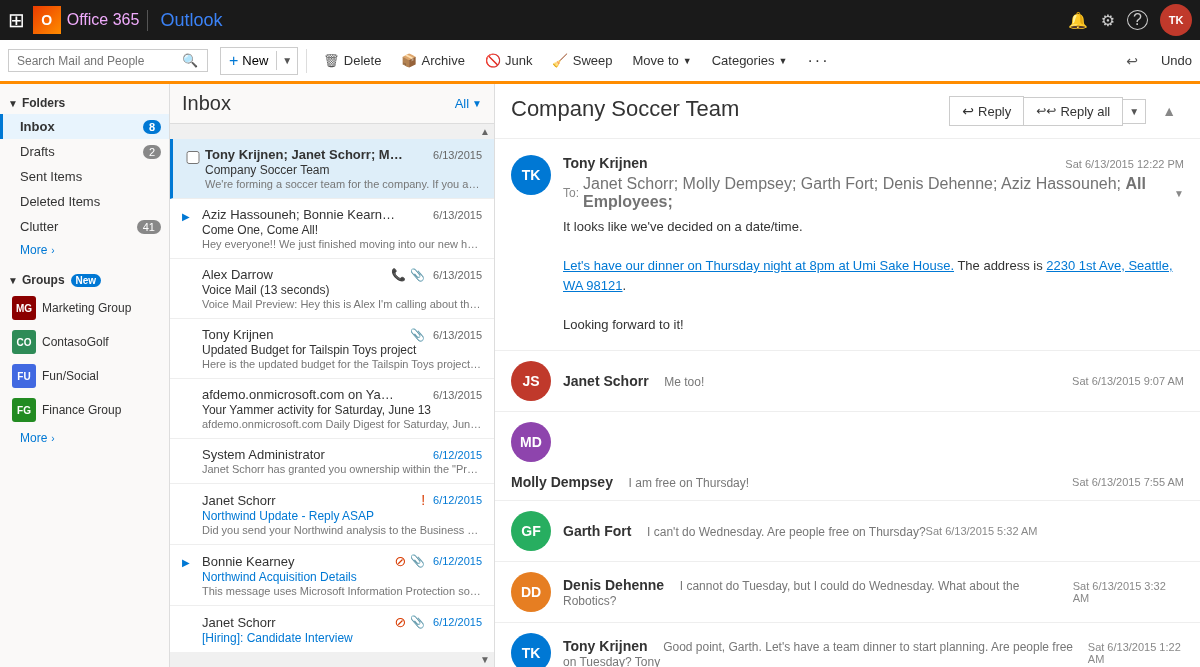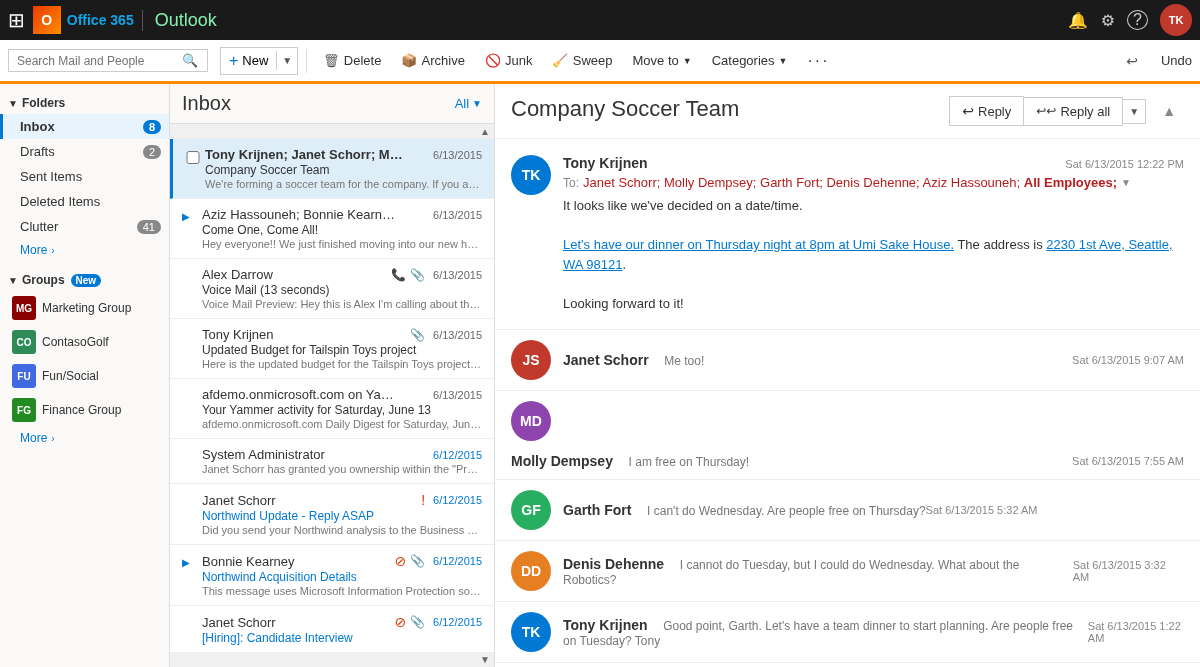--- a/index.html
+++ b/index.html
@@ -79,23 +79,23 @@
   </style>
 </head>
 <body>
 
 <div id="top-bar">
   <span style="color:#fff;font-size:20px;cursor:pointer;">⊞</span>
   <div id="office-logo-area" style="display:flex;align-items:center;gap:6px;">
     <div style="width:28px;height:28px;background:linear-gradient(135deg,#eb3c00,#ff8c00);display:flex;align-items:center;justify-content:center;">
       <span style="color:#fff;font-weight:bold;font-size:14px;">O</span>
     </div>
-    <span style="color:#0ea5e9;font-size:14px;font-weight:700;">Office 365</span>
-  </div>
-  <span style="color:#86efac;font-size:18px;font-weight:300;padding-left:12px;border-left:1px solid #555;">Outlook</span>
+    <span style="color:#f0abfc;font-size:16px;font-weight:400;">Office 365</span>
+  </div>
+  <span style="color:#3b82f6;font-size:18px;font-weight:300;padding-left:12px;border-left:1px solid #555;">Outlook</span>
   <div style="margin-left:auto;display:flex;align-items:center;gap:12px;">
     <span style="color:#ccc;font-size:16px;cursor:pointer;">🔔</span>
     <span style="color:#ccc;font-size:16px;cursor:pointer;">⚙</span>
     <span style="color:#ccc;font-size:16px;cursor:pointer;border:1px solid #ccc;border-radius:50%;padding:0 5px;">?</span>
     <div style="width:32px;height:32px;background:#c0392b;border-radius:50%;display:flex;align-items:center;justify-content:center;color:#fff;font-size:11px;font-weight:600;">TK</div>
   </div>
 </div>
 
 <div id="toolbar">
   <div id="search-box" style="display:flex;align-items:center;border:1px solid #ccc;padding:3px 8px;width:200px;">
@@ -387,21 +387,21 @@
 
       <div class="message-item">
         <div class="msg-avatar" style="background:#0078d4;">TK</div>
         <div class="msg-main">
           <div class="msg-header">
             <span class="msg-sender-name">Tony Krijnen</span>
             <span class="msg-time">Sat 6/13/2015 12:22 PM</span>
           </div>
           <div class="msg-to">
             <span class="msg-to-label">To:</span>
-            <span style="font-size:13px;color:#b91c1c;">Janet Schorr; Molly Dempsey; Garth Fort; Denis Dehenne; Aziz Hassouneh; <strong>All Employees;</strong></span>
+            <span style="font-size:16px;color:#737373;">Janet Schorr; Molly Dempsey; Garth Fort; Denis Dehenne; Aziz Hassouneh; <strong>All Employees;</strong></span>
             <span style="color:#888;font-size:10px;cursor:pointer;">▼</span>
           </div>
           <div class="msg-body">
             <p>It looks like we've decided on a date/time.</p>
             <br>
             <p><a href="#">Let's have our dinner on Thursday night at 8pm at Umi Sake House.</a>  The address is <a href="#">2230 1st Ave, Seattle, WA 98121</a>.</p>
             <br>
             <p>Looking forward to it!</p>
           </div>
         </div>

